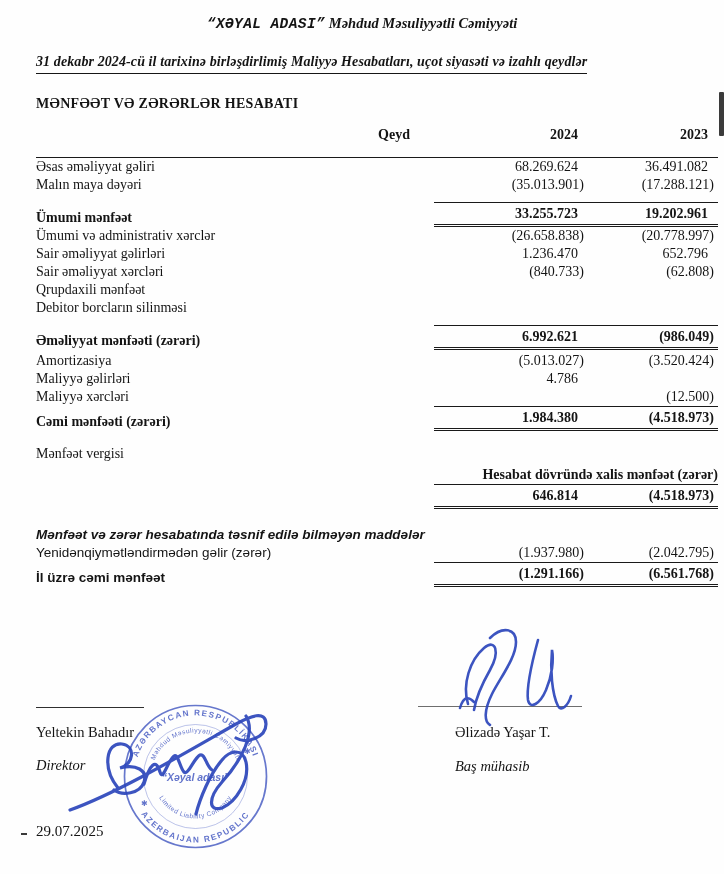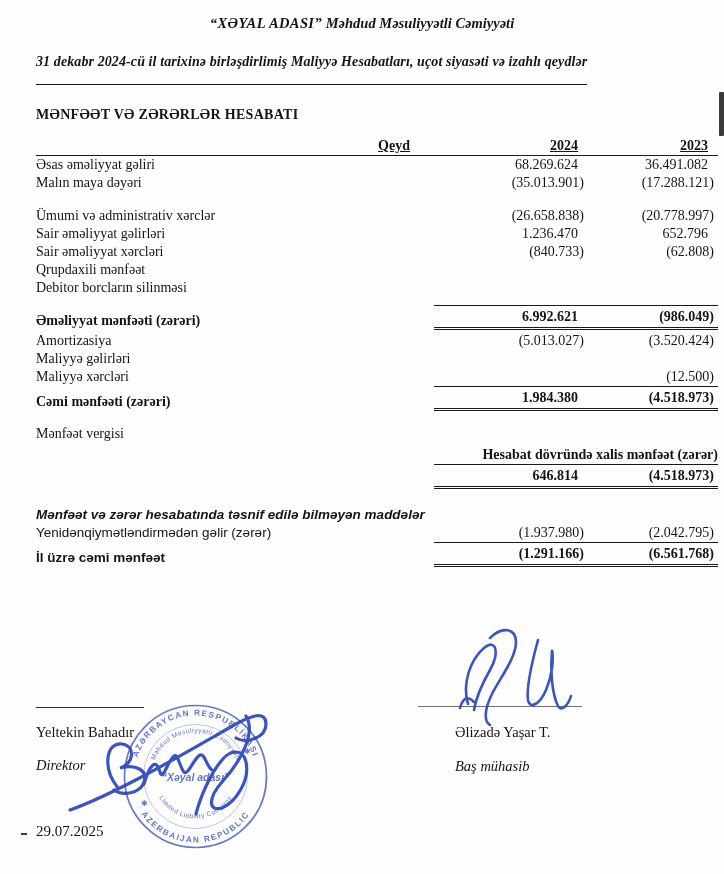--- a/index.html
+++ b/index.html
@@ -2,31 +2,31 @@
 <html><head>
 <meta charset="utf-8">
 <style>
   html,body{margin:0;padding:0;}
   body{
     width:724px;height:874px;position:relative;overflow:hidden;
     background:#fefefe;color:#141414;
     font-family:"Liberation Serif","DejaVu Serif",serif;
   }
   .doc-title{margin-top:15px;text-align:center;font-size:14.5px;font-weight:bold;font-style:italic;}
-  .doc-title .co{font-family:Liberation Serif, serif;letter-spacing:.4px;}
+  .doc-title .co{font-family:Liberation Mono, monospace;letter-spacing:.4px;}
   .subtitle-wrap{margin:20px 0 0 36px;}
   .subtitle{
     display:inline-block;font-weight:bold;font-style:italic;font-size:14px;
-    border-bottom:1.7px solid #161616;padding-bottom:14px;letter-spacing:.1px;
+    border-bottom:1.7px solid #161616;padding-bottom:3px;letter-spacing:.1px;
   }
   .heading{margin:22px 0 0 36px;font-weight:bold;font-size:14px;letter-spacing:.3px;}
 
   
   .table{margin:15px 0 0 36px;width:682px;font-size:14px;}
-  .thead{display:flex;align-items:flex-start;border-bottom:1.8px solid #1a1a1a;font-weight:bold;padding-bottom:1px;text-decoration:underline;}
+  .thead{display:flex;align-items:flex-start;border-bottom:1.8px solid #1a1a1a;font-weight:bold;padding-bottom:14px;}
   .thead .tlabel{text-align:right;padding-right:24px;}
   .tlabel{flex:1;}
   .amts{display:flex;width:284px;box-sizing:border-box;}
   .amt{width:152px;text-align:right;padding-right:8px;box-sizing:border-box;white-space:nowrap;}
   .amt.a2023{width:132px;padding-right:10px;}
   .amt span.neg{margin-right:-6px;}
   .trow{display:flex;line-height:18px;align-items:flex-end;}
   .trow.total,.trow.sanstotal{font-weight:bold;}
   .trow.total .amts,.trow.sanstotal .amts{
     border-top:1.4px solid #1a1a1a;border-bottom:3px double #1a1a1a;
@@ -82,21 +82,28 @@
           <div class="amt a2023"><span>36.491.082</span></div>
         </div>
       </div>
       <div class="trow item">
         <div class="tlabel">Malın maya dəyəri</div>
         <div class="amts">
           <div class="amt a2024"><span class="neg">(35.013.901)</span></div>
           <div class="amt a2023"><span class="neg">(17.288.121)</span></div>
         </div>
       </div>
-      <div class="trow item" style="margin-top: 15px;">
+      <div class="trow total" style="margin-top: 8px;">
+        <div class="tlabel">Ümumi mənfəət</div>
+        <div class="amts">
+          <div class="amt a2024"><span>33.255.723</span></div>
+          <div class="amt a2023"><span>19.202.961</span></div>
+        </div>
+      </div>
+      <div class="trow item" style="margin-top: 0;">
         <div class="tlabel">Ümumi və administrativ xərclər</div>
         <div class="amts">
           <div class="amt a2024"><span class="neg">(26.658.838)</span></div>
           <div class="amt a2023"><span class="neg">(20.778.997)</span></div>
         </div>
       </div>
       <div class="trow item">
         <div class="tlabel">Sair əməliyyat gəlirləri</div>
         <div class="amts">
           <div class="amt a2024"><span>1.236.470</span></div>
@@ -133,20 +140,24 @@
       </div>
       <div class="trow item" style="margin-top: 2px; align-items: center;">
         <div class="tlabel">Amortizasiya</div>
         <div class="amts">
           <div class="amt a2024"><span class="neg">(5.013.027)</span></div>
           <div class="amt a2023"><span class="neg">(3.520.424)</span></div>
         </div>
       </div>
       <div class="trow item">
         <div class="tlabel">Maliyyə gəlirləri</div>
+        <div class="amts">
+          <div class="amt a2024"><span>4.786</span></div>
+          <div class="amt a2023"><span></span></div>
+        </div>
       </div>
       <div class="trow item">
         <div class="tlabel">Maliyyə xərcləri</div>
         <div class="amts">
           <div class="amt a2024"><span></span></div>
           <div class="amt a2023"><span class="neg">(12.500)</span></div>
         </div>
       </div>
       <div class="trow total">
         <div class="tlabel">Cəmi mənfəəti (zərəri)</div>

